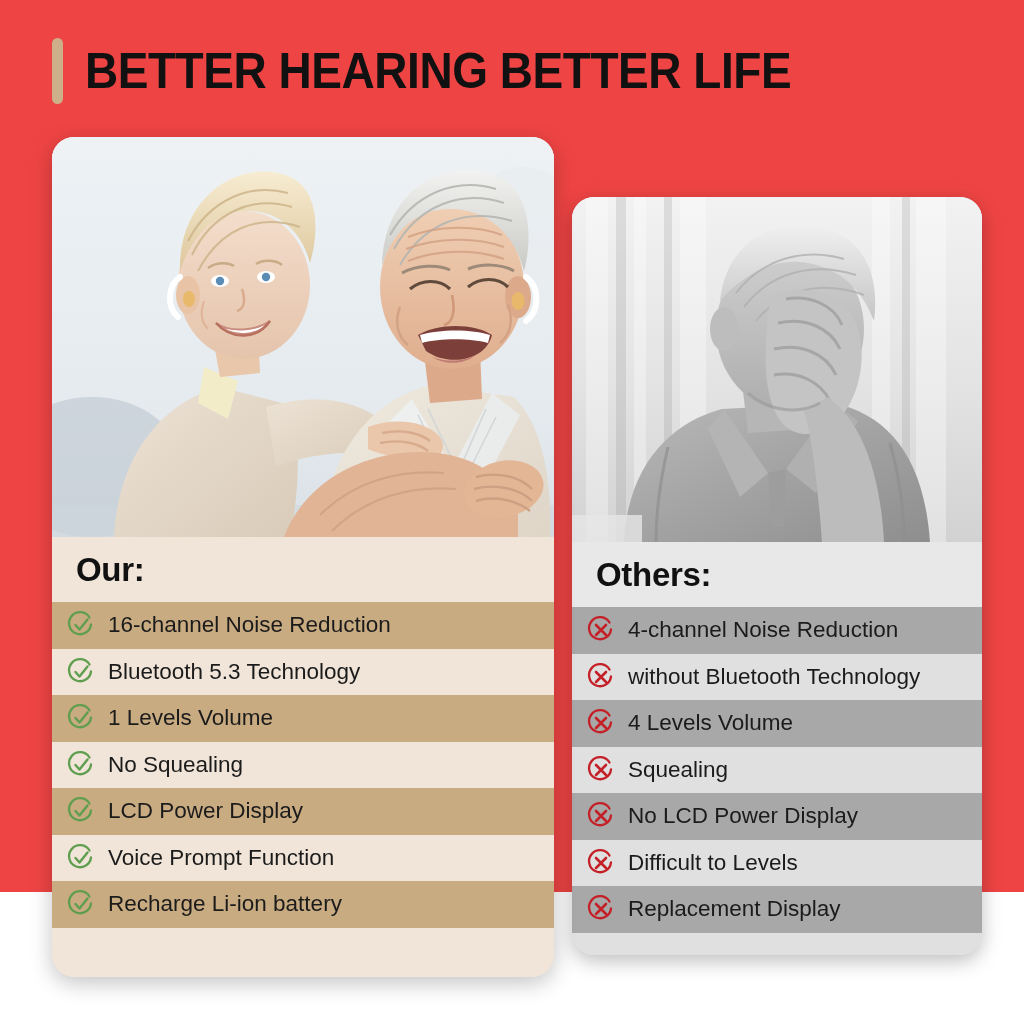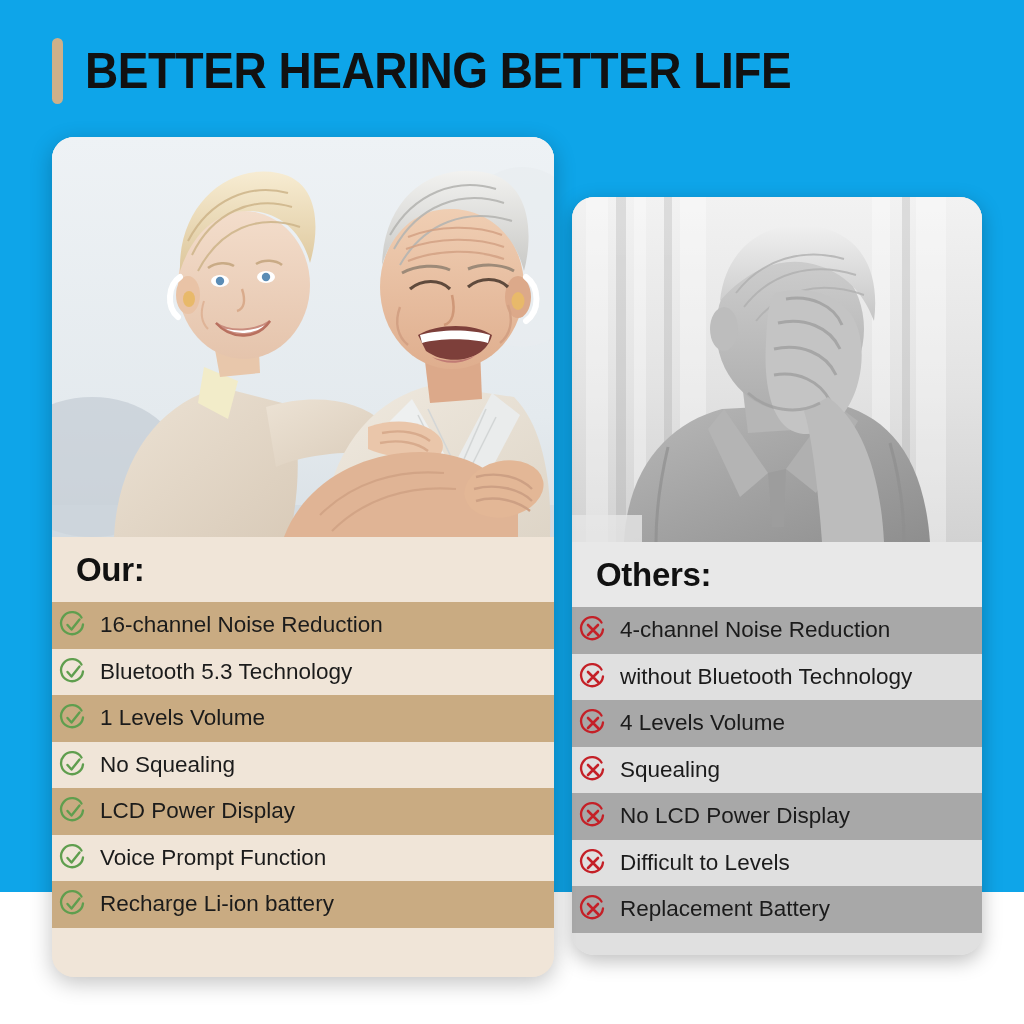--- a/index.html
+++ b/index.html
@@ -3,21 +3,21 @@
 <meta charset="utf-8">
 <title>Better Hearing Better Life</title>
 <style>
   * { margin:0; padding:0; box-sizing:border-box; }
   html, body {
     width:1024px; height:1024px;
     background:#ffffff;
     font-family:"Liberation Sans", sans-serif;
     overflow:hidden;
   }
-  .page { position:relative; width:1024px; height:892px; background:#0ea5e9; }
+  .page { position:relative; width:1024px; height:892px; background:#ef4444; }
 
   
   .title-row {
     position:absolute; left:52px; top:38px;
     display:flex; align-items:center; gap:22px;
   }
   .accent-bar {
     width:11px; height:66px; border-radius:6px;
     background:#cdb08a;
     flex:0 0 auto;
@@ -69,21 +69,21 @@
   .col-header-text {
     font-weight:bold; font-size:33px; color:#111;
     letter-spacing:-0.3px;
   }
 
   
   .rows { display:flex; flex-direction:column; }
   .frow {
     height:46.5px;
     display:flex; align-items:center;
-    padding-left:6px;
+    padding-left:14px;
   }
   .frow .label {
     font-size:22.5px; color:#1b1b1b;
     line-height:1; white-space:nowrap;
     margin-left:12px;
   }
   
   .rows.our .frow:nth-child(odd)  { background:#c9ab82; }
   .rows.our .frow:nth-child(even) { background:#f0e5d8; }
   
@@ -245,21 +245,21 @@
           </span>
           <span class="label">Difficult to Levels</span>
         </div>
         <div class="frow">
           <span class="icon-wrap">
             <svg viewBox="0 0 30 30">
                 <path d="M23.5 7.5 A11 11 0 1 0 25 14.5" stroke="#c42027" stroke-width="2.3" fill="none" stroke-linecap="round"></path>
                 <path d="M10 10 L20 20 M20 10 L10 20" stroke="#c42027" stroke-width="2.6" stroke-linecap="round"></path>
               </svg>
           </span>
-          <span class="label">Replacement Battery</span>
+          <span class="label">Replacement Display</span>
         </div>
       </div>
       <div class="card-filler-others"></div>
     </div>
   </div>
 
   <div class="card card-our">
     <div class="card-inner">
       <div class="photo photo-our">
         <svg viewBox="0 0 502 400" preserveAspectRatio="xMidYMid slice" aria-hidden="true">

